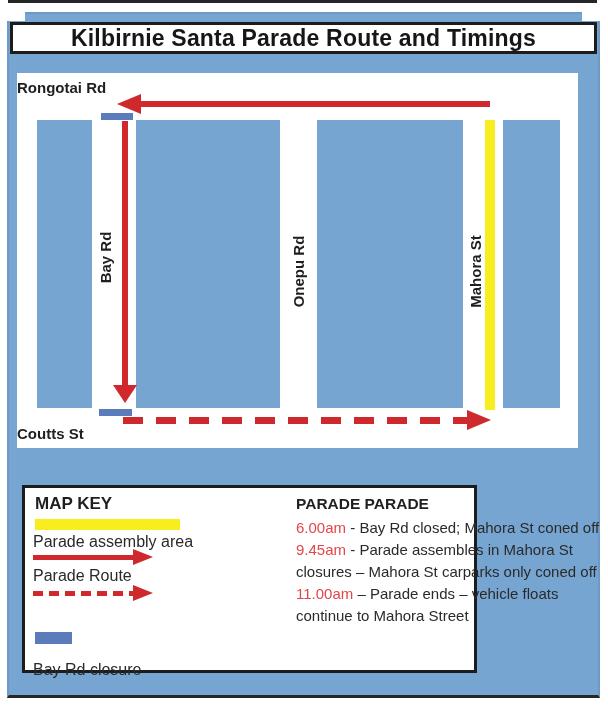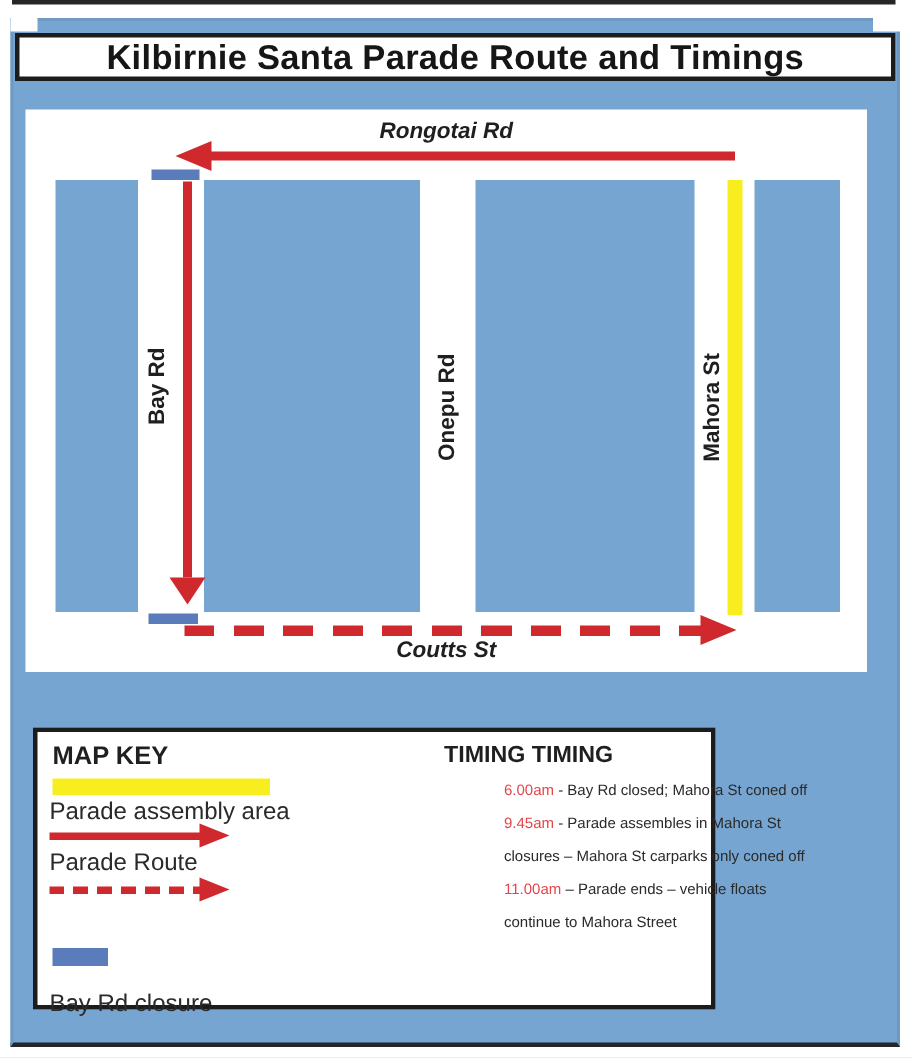--- a/index.html
+++ b/index.html
@@ -19,21 +19,21 @@
   .flyer{position:absolute;left:7px;top:12px;width:593px;height:686px;background:var(--page-blue);
          border:2px solid #6d99c4;border-bottom:3px solid #262626;}
   .notch{position:absolute;top:12px;width:18px;height:9px;background:#fff;}
   .notch.left{left:7px;} .notch.right{left:582px;}
 
   .title-bar{position:absolute;left:10px;top:22px;width:587px;height:32px;background:#fff;
              border:3px solid #1c1c1c;display:flex;align-items:center;justify-content:center;}
   .title-bar h1{font-size:23px;font-weight:bold;letter-spacing:.2px;color:#161616;}
 
   .map{position:absolute;left:17px;top:73px;width:561px;height:375px;background:#fff;}
-  .street-h-label{position:absolute;left:0;width:100%;text-align:center;font-weight:bold;font-size:15px;font-style:italic;}
+  .street-h-label{position:absolute;left:0;width:100%;text-align:left;font-weight:bold;font-size:15px;}
   .block{position:absolute;top:47px;height:288px;background:var(--page-blue);}
   .blk1{left:20px;width:55px;} .blk2{left:119px;width:144px;}
   .blk3{left:300px;width:146px;} .blk4{left:486px;width:57px;}
   .assembly-line{position:absolute;left:468px;top:47px;width:10px;height:290px;background:var(--yellow);}
   .closure{position:absolute;background:var(--closure-blue);}
   .closure.top{left:84px;top:40px;width:32px;height:7px;}
   .closure.bottom{left:82px;top:336px;width:33px;height:7px;}
 
   .r-line-h{position:absolute;left:122px;top:28px;width:351px;height:6px;background:var(--red);}
   .r-head-left{position:absolute;left:100px;top:21px;width:0;height:0;
@@ -58,21 +58,21 @@
   .sw-assembly{position:absolute;left:10px;top:31px;width:145px;height:11px;background:var(--yellow);}
   .sw-arrow{position:absolute;left:8px;width:125px;height:17px;}
   .sw-arrow .ln{position:absolute;left:0;top:6px;width:102px;height:5px;background:var(--red);}
   .sw-arrow .ln.dashed{background:repeating-linear-gradient(90deg,var(--red) 0 10px,transparent 10px 16px);}
   .sw-arrow .hd{position:absolute;left:100px;top:0;width:0;height:0;
                 border-top:8px solid transparent;border-bottom:8px solid transparent;border-left:20px solid var(--red);}
   .sw-closure{position:absolute;left:10px;top:144px;width:37px;height:12px;background:var(--closure-blue);}
 
   .timing{position:absolute;left:271px;top:7px;width:278px;}
   .timing-heading{font-weight:bold;font-size:15.5px;margin-bottom:4px;}
-  .timing-line{font-size:10px;line-height:22px;white-space:nowrap;color:#2a2a2a;margin-left:40px;}
+  .timing-line{font-size:15px;line-height:22px;white-space:nowrap;color:#2a2a2a;}
   .t-red{color:var(--timing-red);}
 </style>
 </head>
 <body>
 
 <div id="page">
   <div class="top-rule"></div>
   <div class="flyer"></div>
   <div class="notch left"></div>
   <div class="notch right"></div>
@@ -122,21 +122,21 @@
 
     <div class="sw-arrow" style="top:97px;">
       <div class="ln dashed"></div>
       <div class="hd"></div>
     </div>
 
     <div class="sw-closure"></div>
     <div class="key-label" style="top:173px;">Bay Rd closure</div>
 
     <div class="timing">
-      <div class="timing-heading">TIMING TIMING</div>
+      <div class="timing-heading">PARADE PARADE</div>
       <div class="timing-line"><span class="t-red">6.00am</span><span> - Bay Rd closed; Mahora St coned off</span></div>
       <div class="timing-line"><span class="t-red">9.45am</span><span> - Parade assembles in Mahora St</span></div>
       <div class="timing-line"><span class="t-red"></span><span>closures – Mahora St carparks only coned off</span></div>
       <div class="timing-line"><span class="t-red">11.00am</span><span> – Parade ends – vehicle floats</span></div>
       <div class="timing-line"><span class="t-red"></span><span>continue to Mahora Street</span></div>
     </div>
   </div>
 </div>
 
 </body></html>

